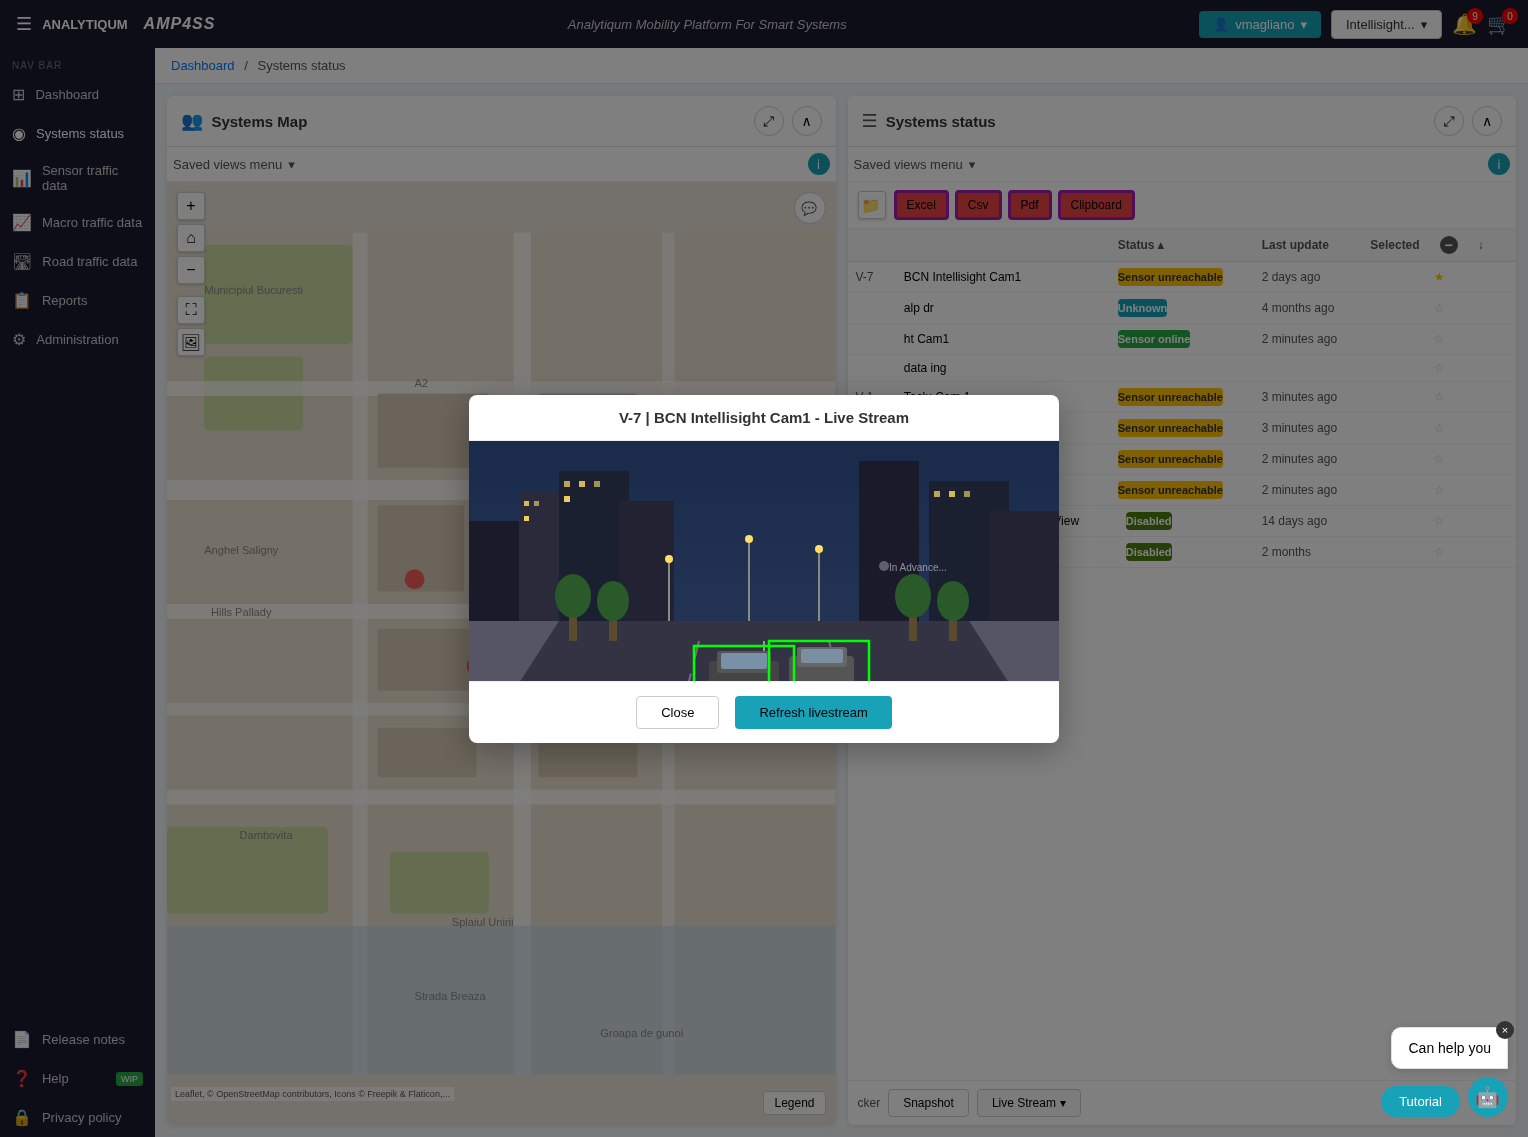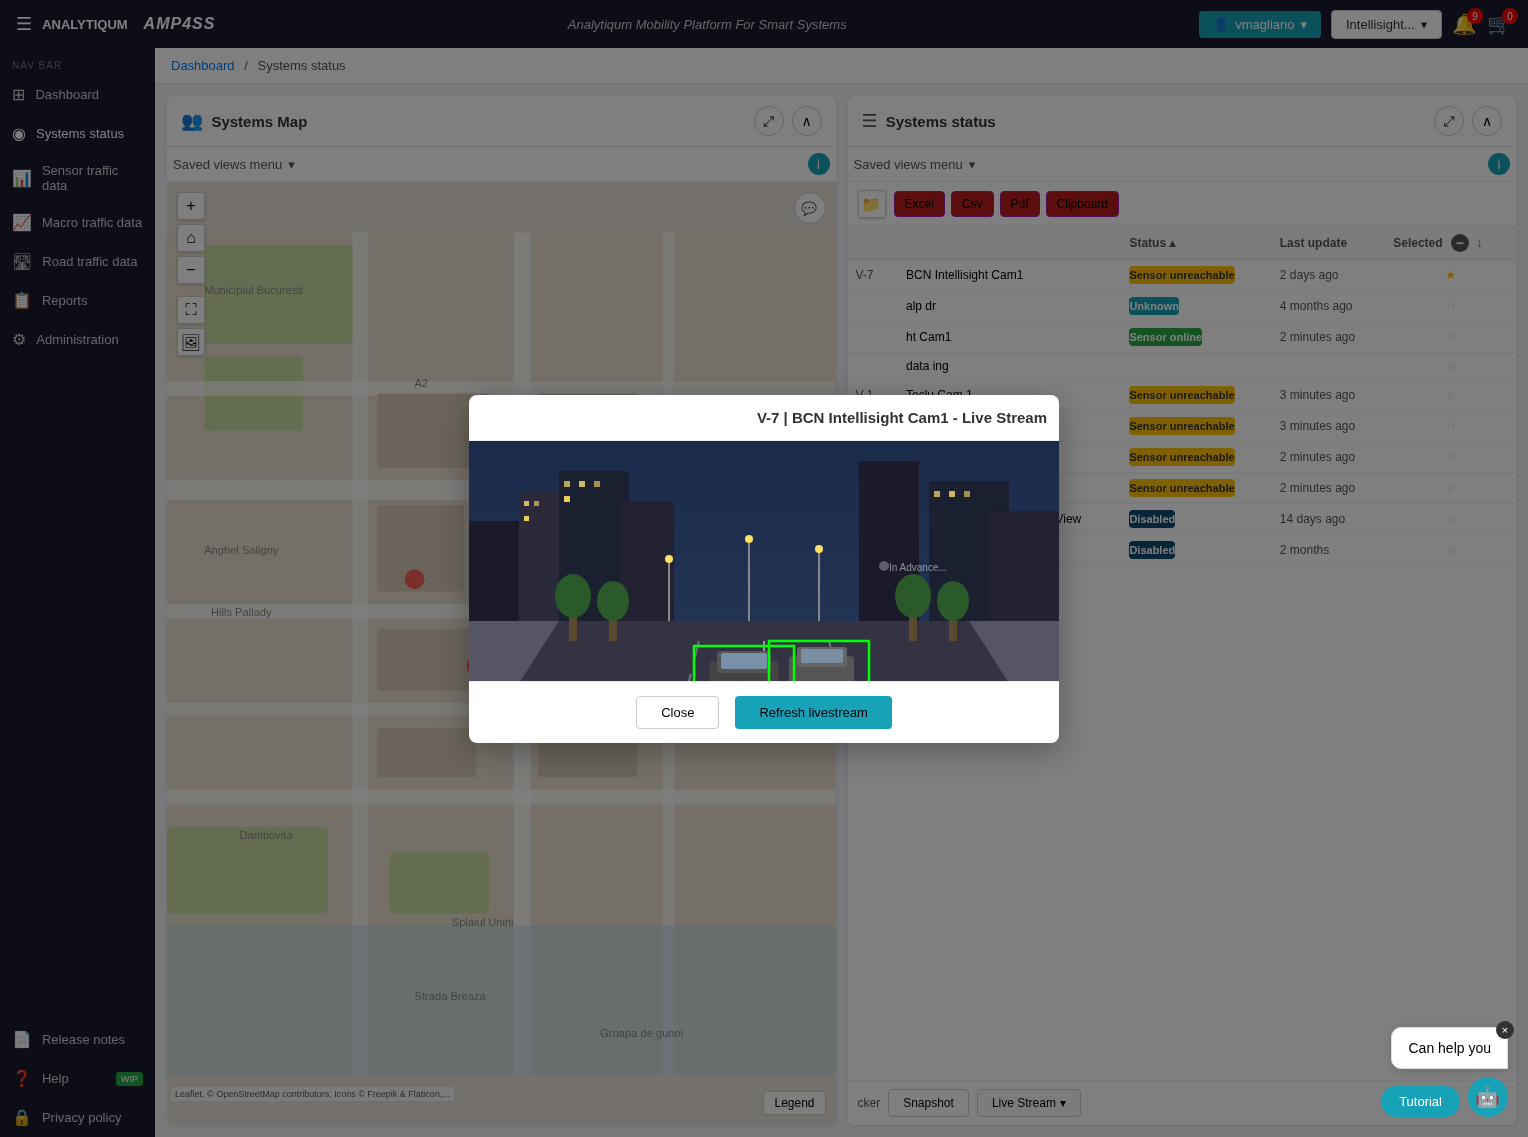--- a/index.html
+++ b/index.html
@@ -246,22 +246,22 @@
     }
     .filter-input {
       flex: 1;
       border: 1px solid #ccc;
       border-radius: 4px;
       padding: 5px 8px;
       font-size: 12px;
     }
     .export-btns { display: flex; gap: 6px; }
     .export-btn {
-      background: #b91c1c;
-      border: 1px solid #a21caf;
+      background: #ef4444;
+      border: 3px solid #a21caf;
       border-radius: 4px;
       padding: 5px 10px;
       font-size: 12px;
       cursor: pointer;
     }
     .status-table { width: 100%; border-collapse: collapse; font-size: 12px; }
     .status-table th {
       background: #f8f9fa;
       padding: 7px 8px;
       text-align: left;
@@ -279,25 +279,25 @@
       display: inline-block;
       padding: 3px 0;
       border-radius: 4px;
       font-size: 11px;
       font-weight: 600;
       white-space: nowrap;
     }
     .badge-unreachable { background: #ffc107; color: #333; }
     .badge-online { background: #28a745; color: #fff; }
     .badge-unknown { background: #17a2b8; color: #fff; }
-    .badge-disabled { background: #0c4a6e; color: #fff; }
+    .badge-disabled { background: #4d7c0f; color: #fff; margin-left: 8px; }
     .star-icon { color: #ffc107; cursor: pointer; }
     .star-empty { color: #ccc; cursor: pointer; }
     .table-wrapper { overflow-y: auto; flex: 1; }
-    .selected-col { display: flex; align-items: center; gap: 8px; }
+    .selected-col { display: flex; align-items: center; gap: 20px; }
     .minus-badge {
       background: #555;
       color: #fff;
       border-radius: 50%;
       width: 18px;
       height: 18px;
       display: inline-flex;
       align-items: center;
       justify-content: center;
       font-size: 14px;
@@ -340,21 +340,21 @@
     .modal {
       background: #fff;
       border-radius: 8px;
       width: 590px;
       max-width: 95vw;
       box-shadow: 0 8px 32px rgba(0,0,0,0.3);
       overflow: hidden;
     }
     .modal-header {
       padding: 14px 12px;
-      text-align: right;
+      text-align: center;
       font-size: 15px;
       font-weight: bold;
       color: #333;
       border-bottom: 1px solid #eee;
     }
     .modal-body { padding: 0; }
     .livestream-img {
       width: 100%;
       height: 240px;
       background: #1a1a1a;

